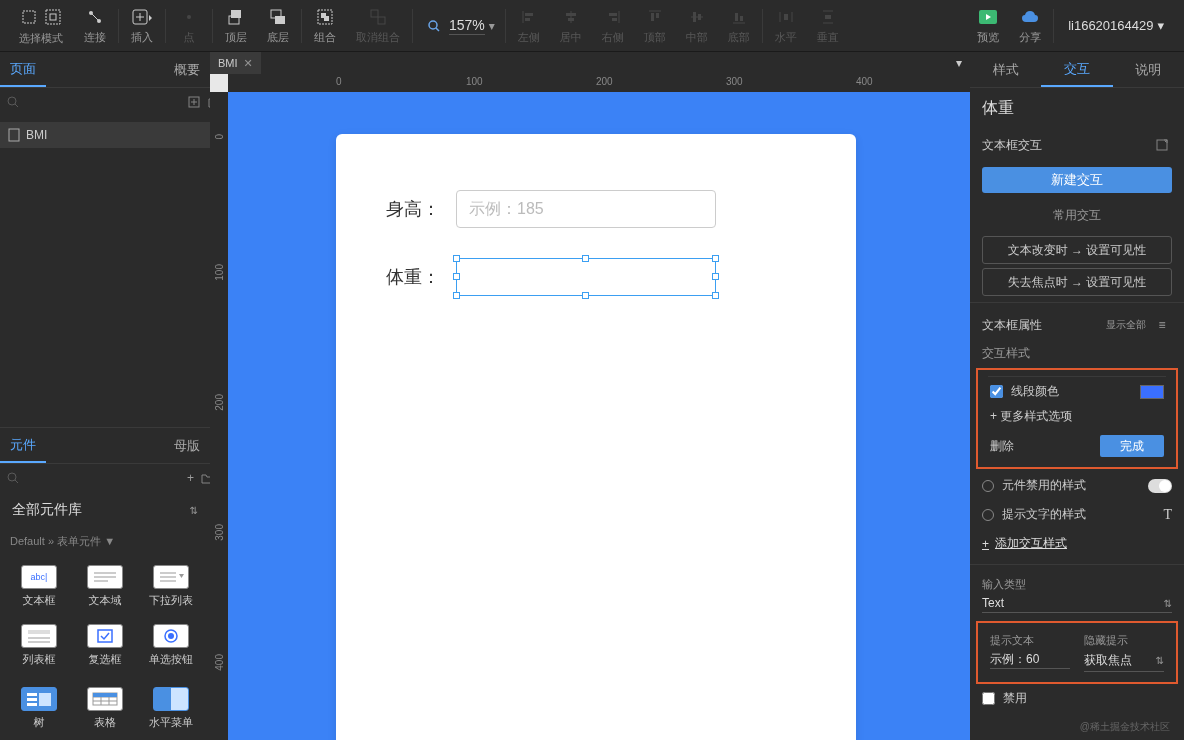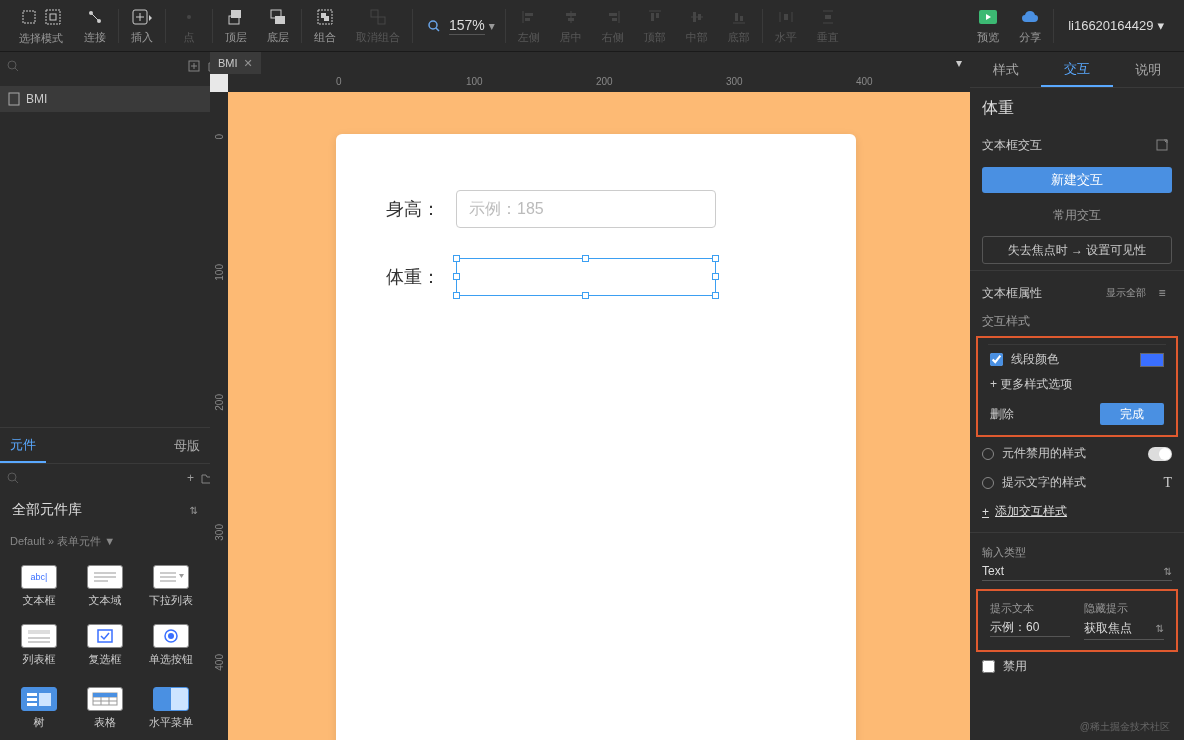--- a/index.html
+++ b/index.html
@@ -40,21 +40,21 @@
 
 
 .canvas-area { position: absolute; top: 52px; left: 210px; right: 214px; bottom: 0; background: #e8e8e8; overflow: hidden; }
 .canvas-tabs { position: absolute; top: 0; left: 0; right: 0; height: 22px; background: #2b2b2b; display: flex; align-items: center; z-index: 5; }
 .canvas-tab { display: flex; align-items: center; height: 22px; padding: 0 8px; gap: 6px; background: #3a3a3a; color: #ccc; font-size: 11px; cursor: pointer; }
 .canvas-close-dd { position: absolute; right: 2px; top: 0; width: 18px; height: 22px; background: #2b2b2b; display: flex; align-items: center; justify-content: center; cursor: pointer; }
 .ruler-h { position: absolute; top: 22px; left: 18px; right: 0; height: 18px; background: #2b2b2b; color: #888; font-size: 10px; overflow: hidden; }
 .ruler-h .tick { position: absolute; top: 2px; }
 .ruler-v { position: absolute; top: 40px; left: 0; width: 18px; bottom: 0; background: #2b2b2b; color: #888; font-size: 10px; }
 .ruler-v .tick { position: absolute; left: 4px; writing-mode: vertical-rl; transform: rotate(180deg); }
-.canvas-inner { position: absolute; top: 40px; left: 18px; right: 0; bottom: 0; background: #fdba74; }
+.canvas-inner { position: absolute; top: 40px; left: 18px; right: 0; bottom: 0; background: #3b82f6; }
 .page { position: absolute; top: 42px; left: 108px; width: 520px; height: 640px; background: #fff; border-radius: 6px; box-shadow: 0 2px 8px rgba(0,0,0,0.1); }
 .form-row { display: flex; align-items: center; padding: 0 50px; }
 .form-row.r1 { margin-top: 56px; }
 .form-row.r2 { margin-top: 30px; }
 .form-label { font-size: 18px; color: #333; width: 70px; }
 .form-input { width: 260px; height: 38px; border: 1px solid #ccc; border-radius: 4px; padding: 0 12px; font-size: 16px; color: #333; }
 .form-input::placeholder { color: #bbb; }
 .selected-field { width: 260px; height: 38px; border: 1px solid #3b9ff2; border-radius: 2px; position: relative; background: #fff; }
 .sel-handle { position: absolute; width: 7px; height: 7px; background: #fff; border: 1px solid #3b9ff2; }
 .sel-handle.tl { top: -4px; left: -4px; } .sel-handle.tr { top: -4px; right: -4px; }
@@ -302,20 +302,25 @@
     <span class="tool-label">分享</span>
   </div>
   <div class="tool-sep"></div>
   <div class="user-menu">
     <span>li16620164429</span>
     <span>▾</span>
   </div>
 </div>
 
 <div class="left-panel">
+  <div class="panel-tabs">
+    <div class="panel-tab active">页面</div>
+    <div style="flex:1"></div>
+    <div class="panel-tab">概要</div>
+  </div>
   <div class="panel-search">
     <span class="search-icon">
         <svg width="14" height="14">
           <circle cx="6" cy="6" r="4" fill="none" stroke="#888"></circle>
           <line x1="9" y1="9" x2="12" y2="12" stroke="#888"></line>
         </svg>
       </span>
     <input class="search-input" style="">
     <span class="icon-btn">
         <svg width="14" height="14">
@@ -514,20 +519,21 @@
     <span>文本框交互</span>
     <span class="icon-btn">
         <svg width="14" height="14">
           <rect x="2" y="2" width="10" height="10" fill="none" stroke="#aaa"></rect>
           <path d="M10 4 L12 2 M12 2 L12 5 M12 2 L9 2" stroke="#aaa" fill="none"></path>
         </svg>
       </span>
   </div>
   <button class="btn-primary full">新建交互</button>
   <div class="common-label">常用交互</div>
+  <div class="outline-btn">文本改变时 → 设置可见性</div>
   <div class="outline-btn">失去焦点时 → 设置可见性</div>
   <div class="divider"></div>
   <div class="section-row">
     <span>文本框属性</span>
     <span style="display:flex;align-items:center;gap:6px">
       <span style="font-size:10px;color:#999">显示全部</span>
       <span class="icon-btn">≡</span>
     </span>
   </div>
   <div class="sub-section" style="color:#999">交互样式</div>

